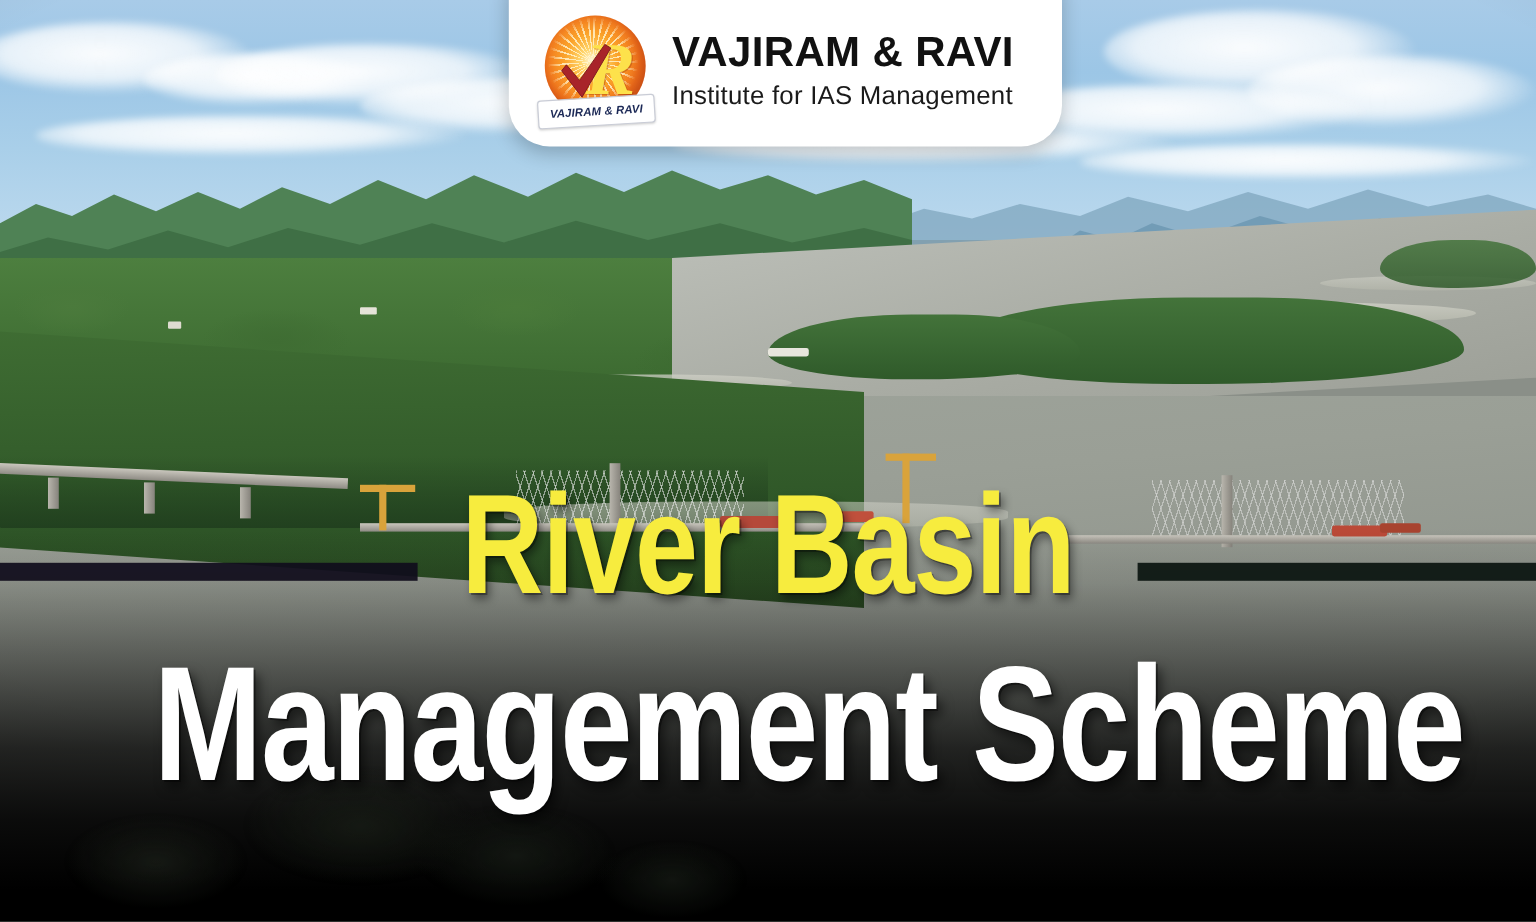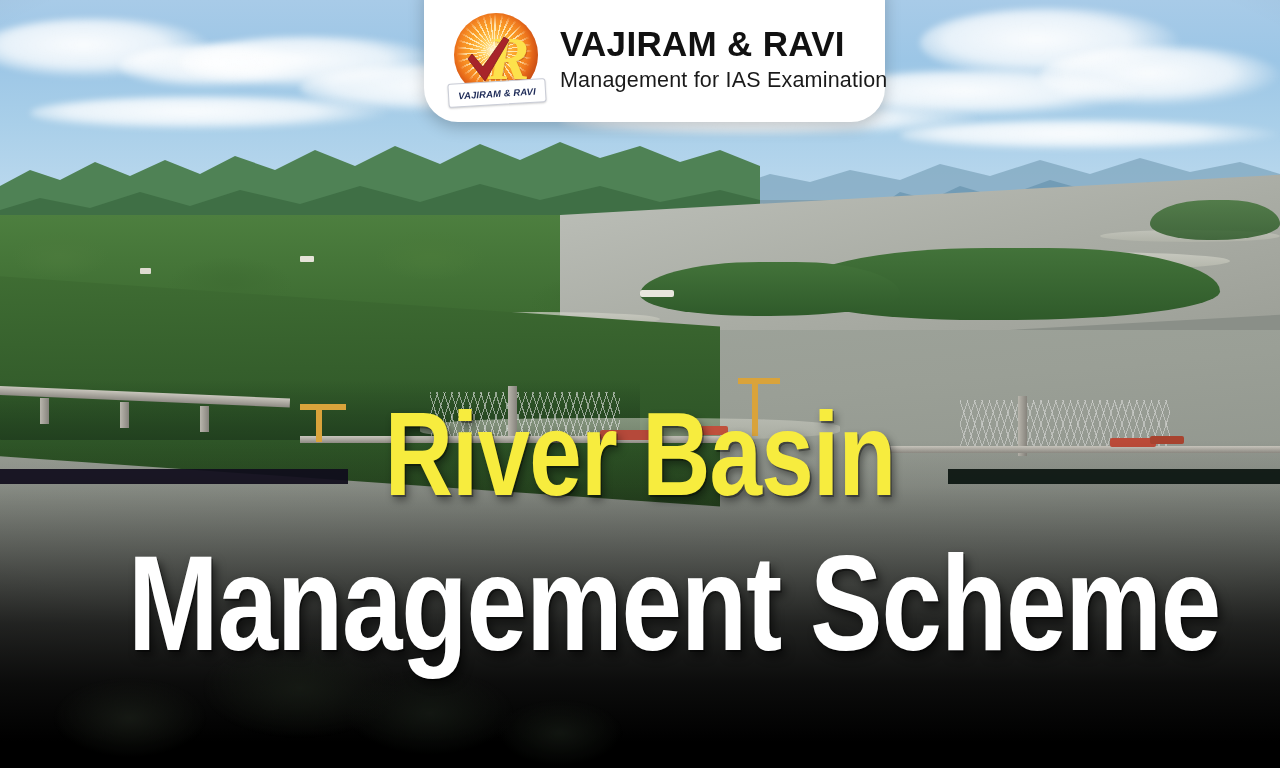--- a/index.html
+++ b/index.html
@@ -351,21 +351,21 @@
         <path d="M4,24 L8,19 L19,32 L40,2 L45,5 L21,46 Z" fill="#a8242a"></path>
         <path d="M4,24 L8,19 L19,32 L40,2 L45,5 L21,46 Z" fill="none" stroke="#7d1a1e" stroke-width="0.8"></path>
       </svg>
       <div class="emblem-ribbon">
         <span>VAJIRAM &amp; RAVI</span>
       </div>
     </div>
 
     <div class="logo-text">
       <div class="logo-title">VAJIRAM &amp; RAVI</div>
-      <div class="logo-sub">Management for IAS Examination</div>
+      <div class="logo-sub">Institute for IAS Management</div>
     </div>
   </div>
 
   <div class="title-wrap">
     <div class="rule rule-left"></div>
     <div class="rule rule-right"></div>
     <div class="line1">River Basin</div>
     <div class="line2">Management Scheme</div>
   </div>
 

